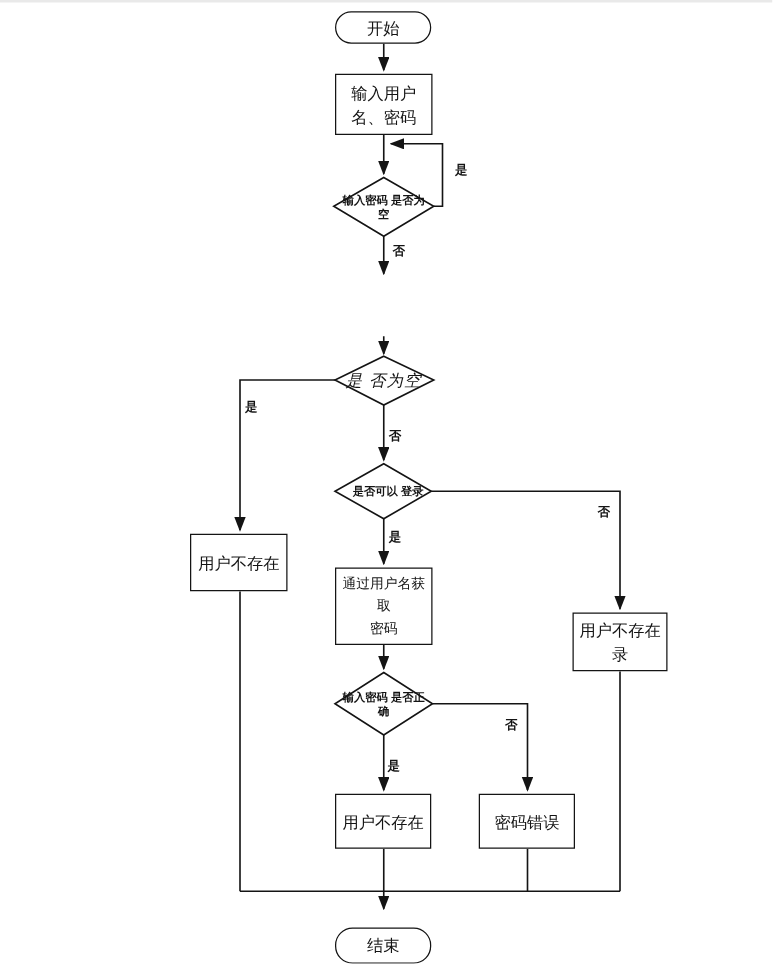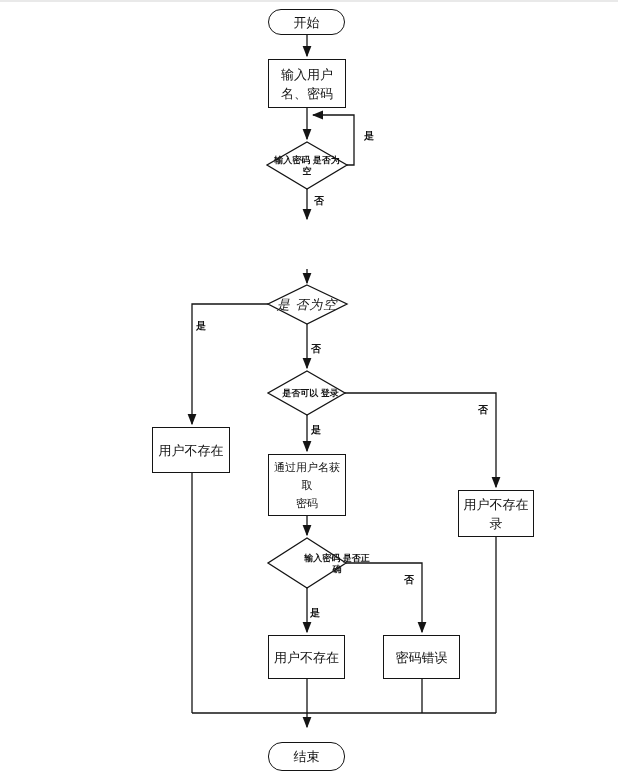--- a/index.html
+++ b/index.html
@@ -83,21 +83,21 @@
 
   <div class="node terminator" style="left:268px;top:728px;width:77px;height:29px;margin-top:12px;">结束</div>
 
   <div class="dlabel" style="left:269px;top:147px;width:76px;height:33px;">输入密码 是否为
 空</div>
 
   <div class="dlabel dlabel-big" style="left:267px;top:293px;width:80px;height:19px;font-style:italic;">是 否为空</div>
 
   <div class="dlabel" style="left:272px;top:385px;width:77px;height:13px;">是否可以 登录</div>
 
-  <div class="dlabel" style="left:269px;top:549px;width:76px;height:25px;margin-left:30px;">输入密码 是否正
+  <div class="dlabel" style="left:269px;top:549px;width:76px;height:25px;">输入密码 是否正
 确</div>
 
   <div class="elabel" style="left:364px;top:127px;">是</div>
 
   <div class="elabel" style="left:314px;top:192px;">否</div>
 
   <div class="elabel" style="left:196px;top:317px;">是</div>
 
   <div class="elabel" style="left:311px;top:340px;">否</div>
 

